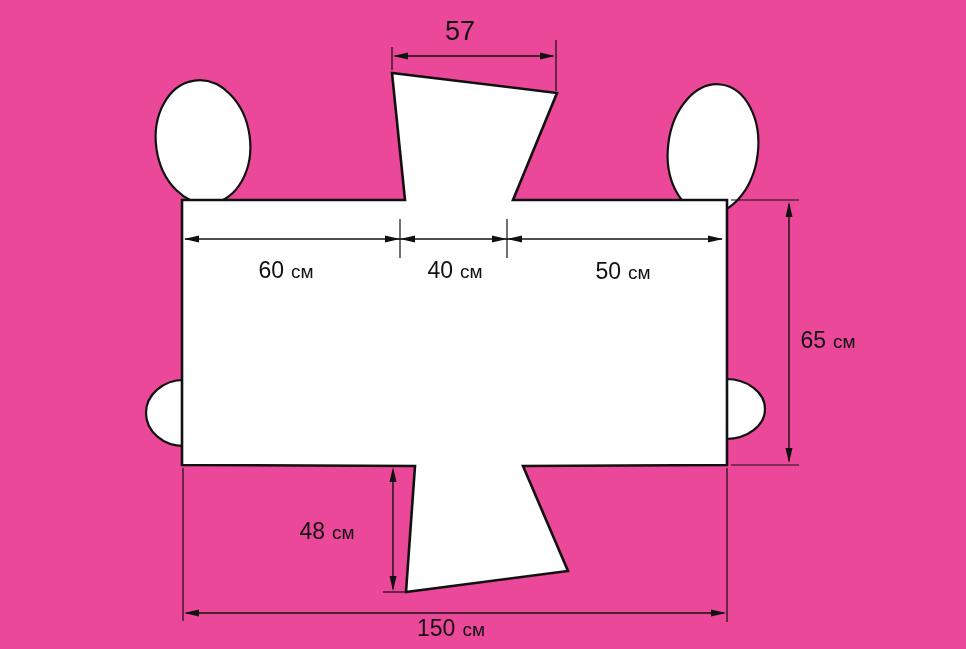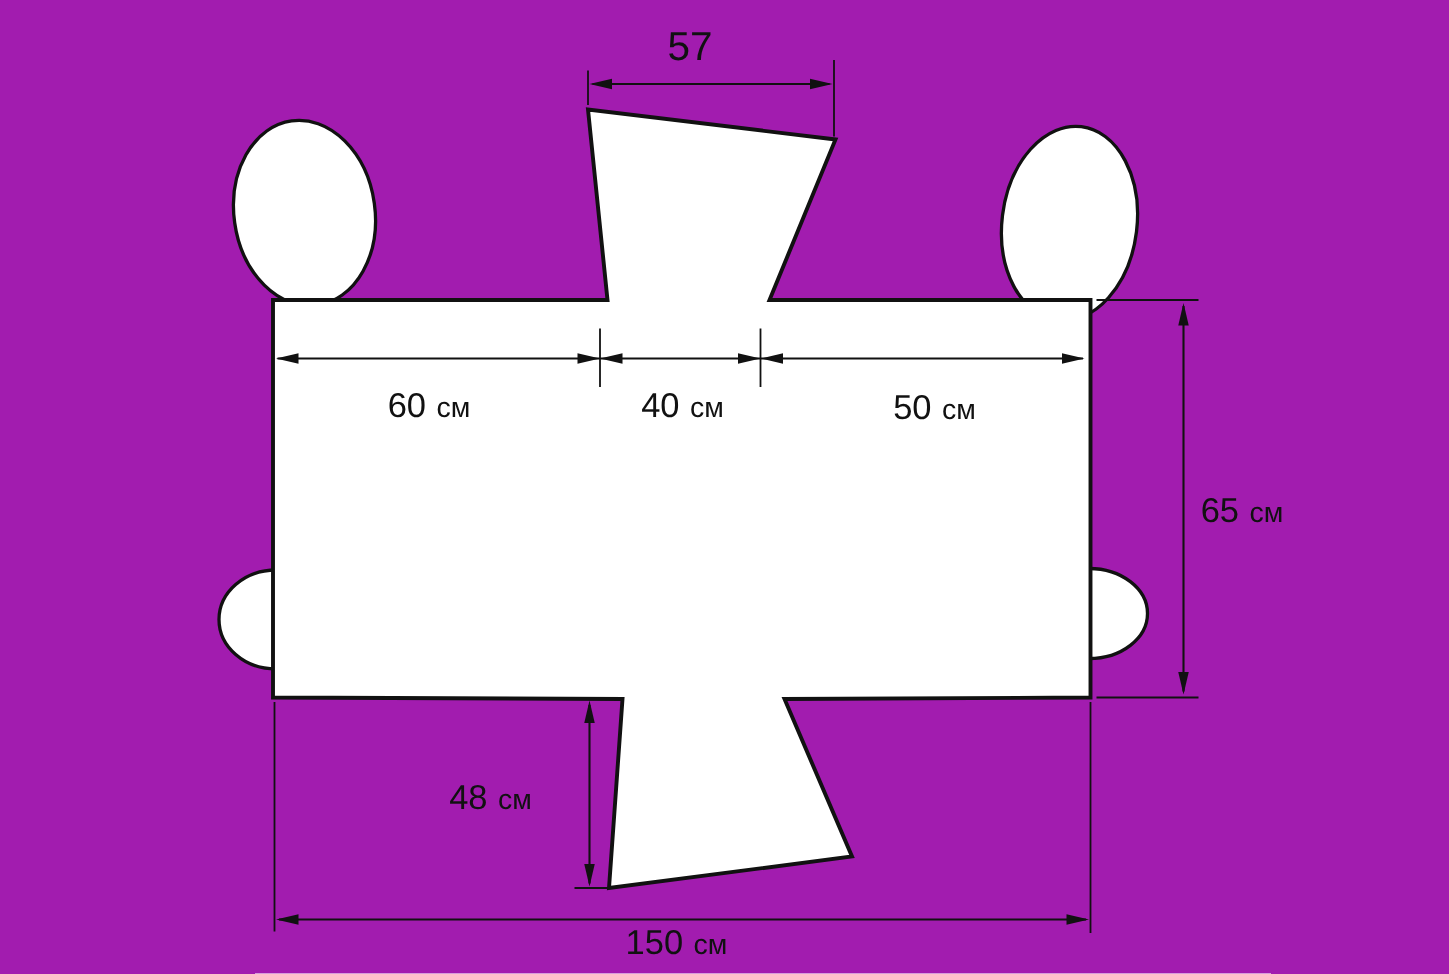--- a/index.html
+++ b/index.html
@@ -5,21 +5,21 @@
   html, body {
     margin: 0;
     padding: 0;
     background: #ffffff;
     font-family: "Liberation Sans", sans-serif;
   }
   .canvas {
     position: relative;
     width: 966px;
     height: 649px;
-    background: #a21caf;
+    background: #ec4899;
     overflow: hidden;
   }
   svg { display: block; }
   .outline {
     fill: #ffffff;
     stroke: #111111;
     stroke-width: 2.6;
     stroke-linejoin: miter;
   }
   .curve {

